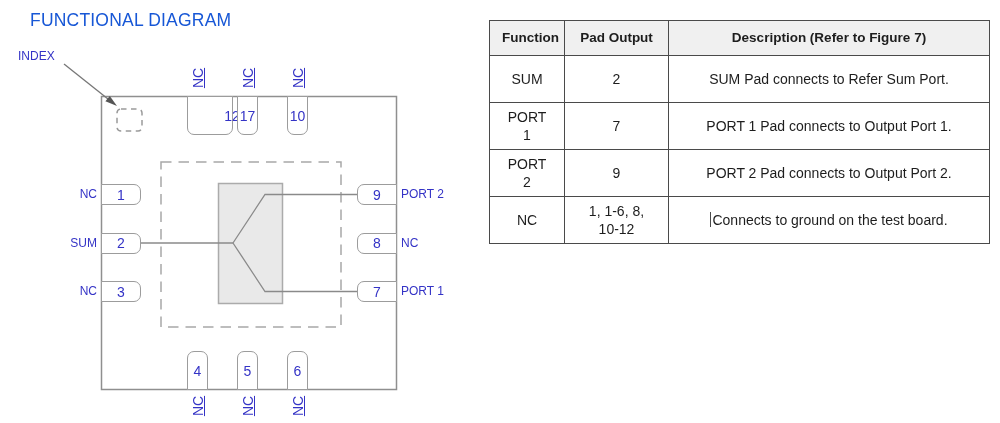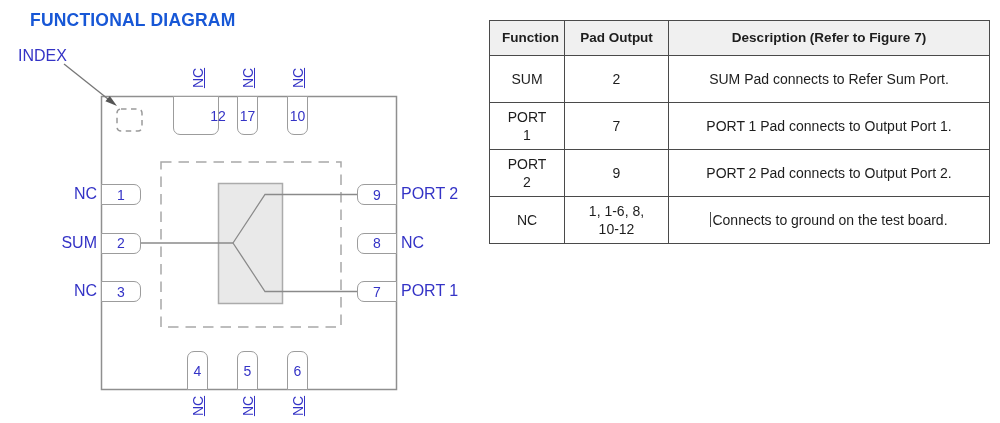--- a/index.html
+++ b/index.html
@@ -1,30 +1,30 @@
 <!DOCTYPE html>
 <html><head>
 <meta charset="utf-8">
 <style>
   html,body{margin:0;padding:0;background:#fff;}
   .canvas{
     position:relative;width:1000px;height:423px;background:#ffffff;
     font-family:"Liberation Sans",sans-serif;overflow:hidden;
   }
   .heading{
-    position:absolute;font-weight:bold;font-size:17.5px;color:#1757d6;
+    position:absolute;font-weight:normal;font-size:17.5px;color:#1757d6;
     letter-spacing:.2px;white-space:nowrap;
   }
   #fd-title{left:30px;top:10px;}
   #pd-title{left:489px;top:10px;}
 
   
   #diagram{position:absolute;left:0;top:0;width:480px;height:423px;}
   #diagram svg{position:absolute;left:0;top:0;}
-  .lbl{position:absolute;color:#3433c6;font-size:16px;line-height:18px;white-space:nowrap;}
+  .lbl{position:absolute;color:#3433c6;font-size:12px;line-height:18px;white-space:nowrap;}
   #index-label{left:18px;top:47px;}
   .side-label-left{width:60px;text-align:right;}
   .side-label-right{text-align:left;}
   .pin{
     position:absolute;background:#fff;border:1.4px solid #9c9c9c;
     box-sizing:border-box;display:flex;align-items:center;justify-content:center;
     color:#3433c6;font-size:14px;z-index:4;
   }
   .pin-top{width:21px;height:39px;top:96px;border-radius:0 0 7px 7px;}
   .pin-bottom{width:21px;height:39px;top:351px;border-radius:7px 7px 0 0;}
@@ -70,21 +70,21 @@
 
       <rect x="218.5" y="183.5" width="64" height="120" fill="#e9e9e9" stroke="#ababab" stroke-width="1.5"></rect>
 
       <polyline points="141,243 233,243" fill="none" stroke="#8a8a8a" stroke-width="1.3"></polyline>
       <polyline points="233,243 265,194.5 357,194.5" fill="none" stroke="#8a8a8a" stroke-width="1.3"></polyline>
       <polyline points="233,243 265,291.5 357,291.5" fill="none" stroke="#8a8a8a" stroke-width="1.3"></polyline>
     </svg>
 
     <div id="index-label" class="lbl">INDEX</div>
 
-    <div class="pin pin-top" style="left:173px;padding-left:44px;">12</div>
+    <div class="pin pin-top" style="left:187px;padding-left:44px;">12</div>
     <div class="pin pin-top" style="left:237px;">17</div>
     <div class="pin pin-top" style="left:287px;">10</div>
     <div class="nc-vert" style="left:198px;top:78px;">NC</div>
     <div class="nc-vert" style="left:248px;top:78px;">NC</div>
     <div class="nc-vert" style="left:298px;top:78px;">NC</div>
 
     <div class="pin pin-bottom" style="left:187px;">4</div>
     <div class="pin pin-bottom" style="left:237px;">5</div>
     <div class="pin pin-bottom" style="left:287px;">6</div>
     <div class="nc-vert" style="left:198px;top:406px;">NC</div>

